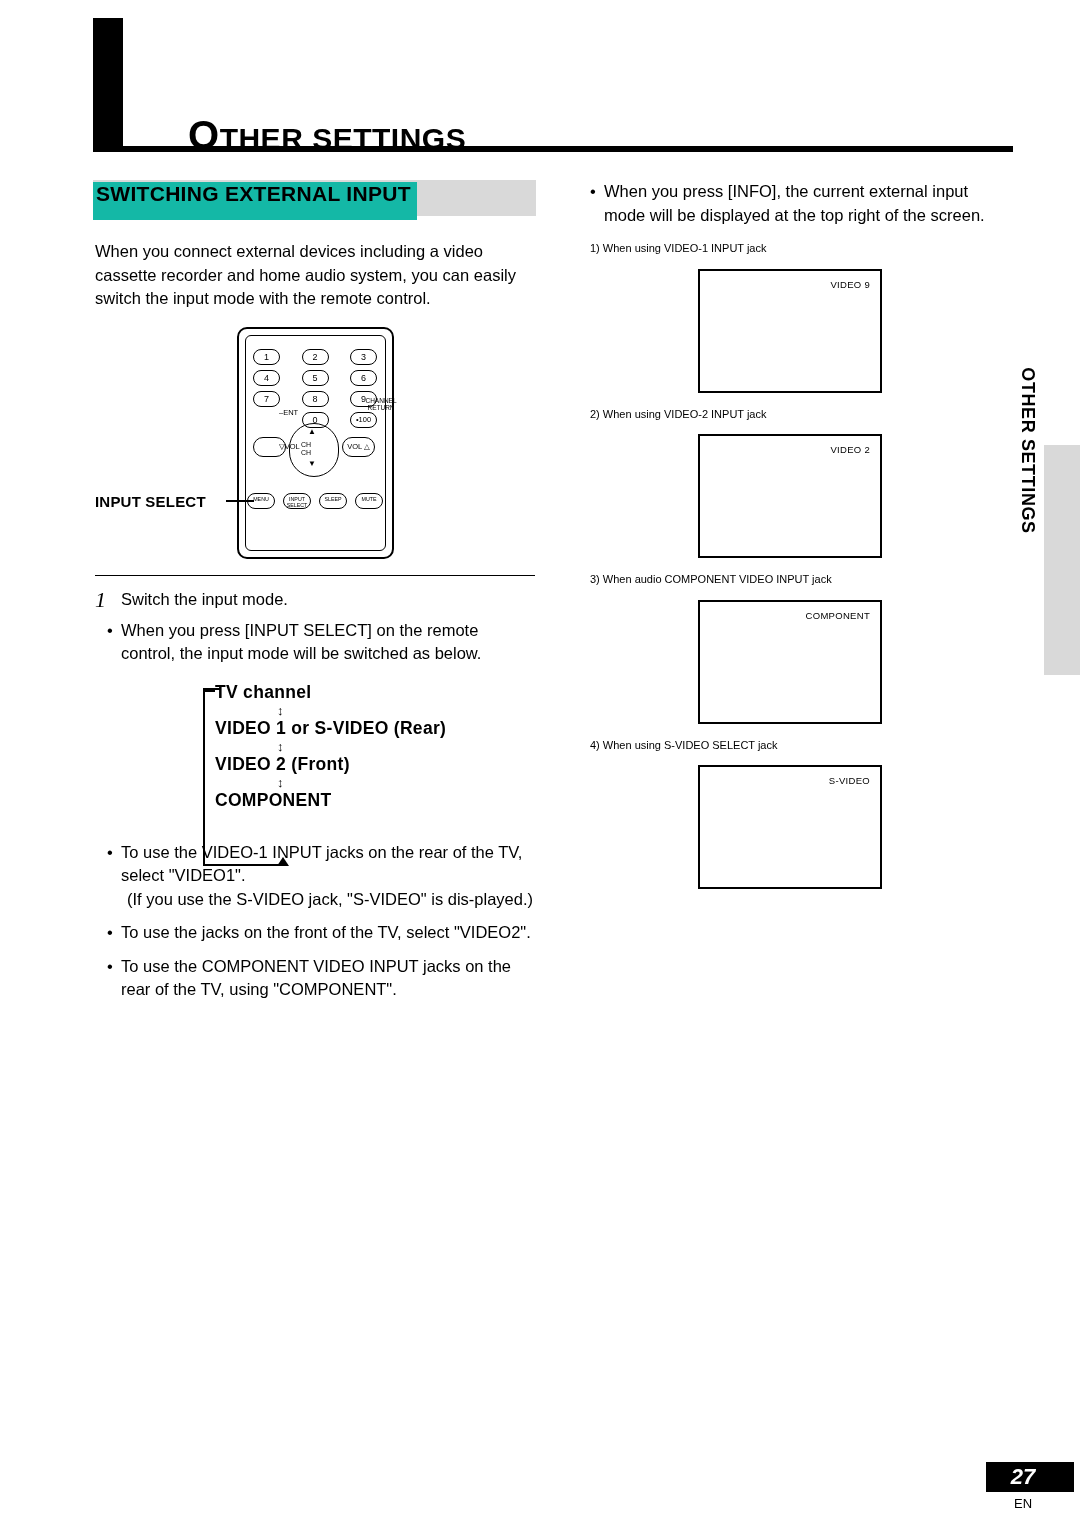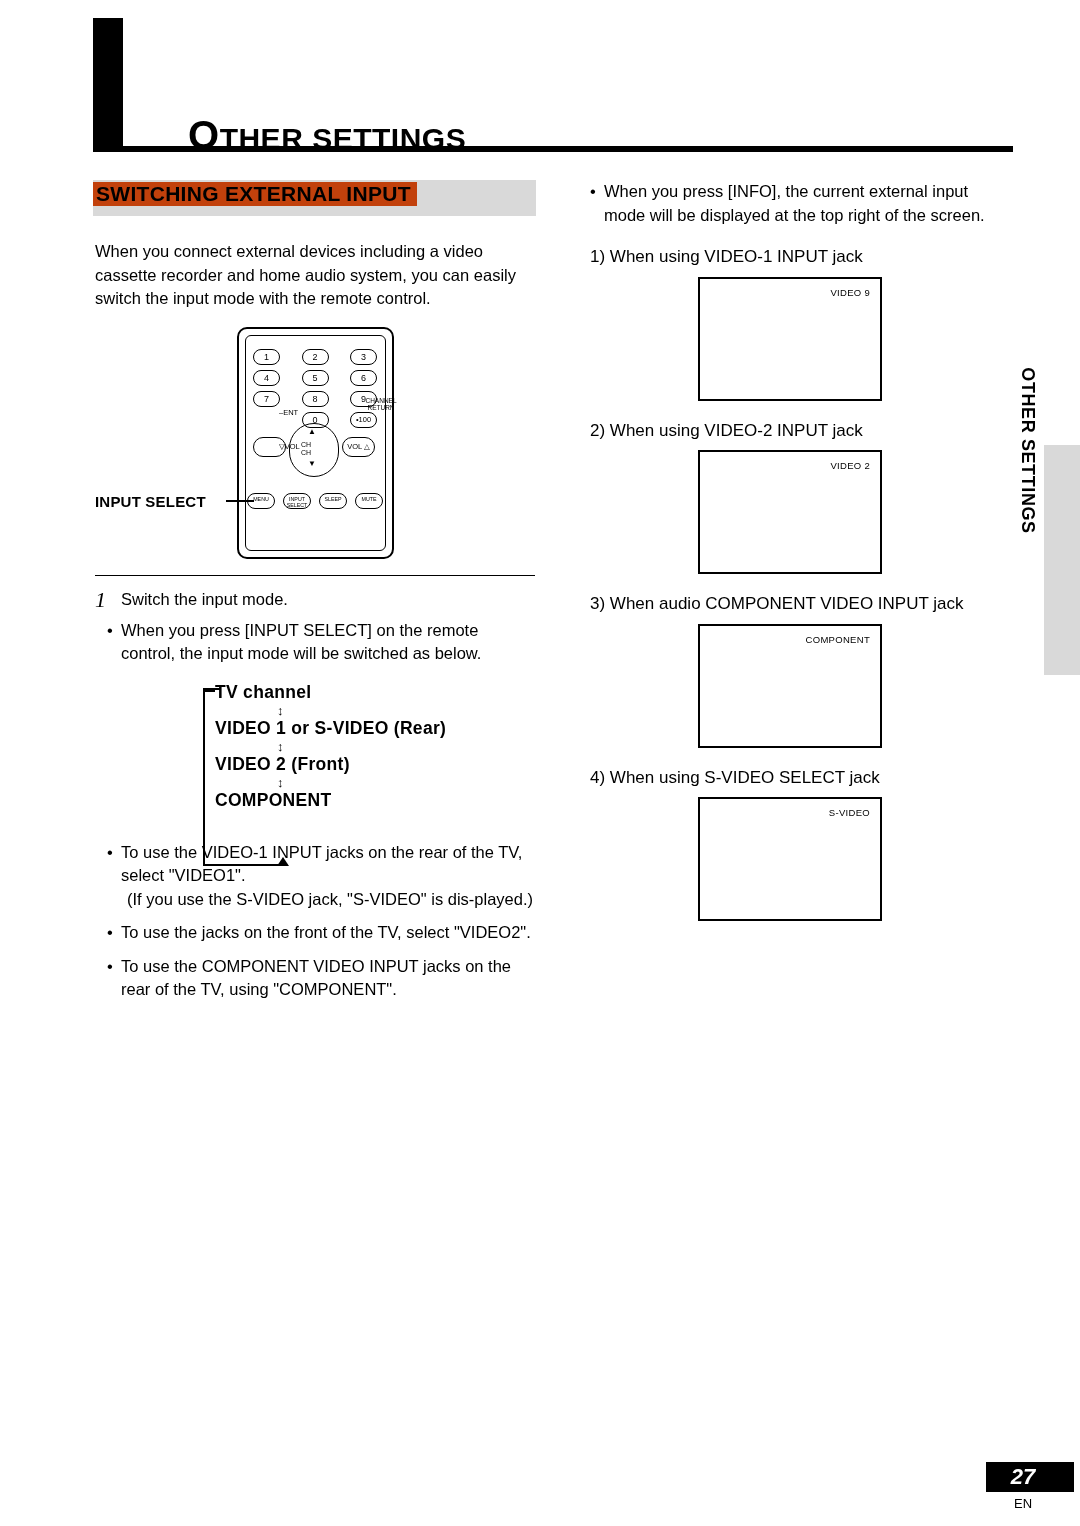--- a/index.html
+++ b/index.html
@@ -22,21 +22,21 @@
     white-space:nowrap;
   }
   #page-title .cap { font-size:40px; }
   #header-rule { position:absolute; left:93px; top:146px; width:920px; height:6px; background:#000; }
 
   
   #section-heading-wrap { position:absolute; left:93px; top:180px; width:443px; height:36px; }
   #section-heading-bg { position:absolute; left:0; top:0; width:443px; height:36px; background:#d9d9d9; }
   #section-heading {
     position:absolute; left:0; top:2px;
-    background:#c2410c; padding:0 6px 0 3px;
+    background:#14b8a6; padding:0 6px 14px 3px;
     font-size:21px; font-weight:bold; letter-spacing:.3px;
   }
 
   
   #left-col { position:absolute; left:95px; top:240px; width:440px; }
   .body-text { font-size:16.5px; line-height:23.5px; }
 
   
   #remote-wrap { position:relative; width:440px; height:248px; margin-top:12px; }
   #remote-body {
@@ -111,21 +111,21 @@
   #flow-loop-bot { position:absolute; left:-12px; top:182px; width:80px; height:2px; background:#000; }
   #flow-arrowhead {
     position:absolute; left:62px; top:175px;
     width:0; height:0; border-left:6px solid transparent; border-right:6px solid transparent; border-bottom:9px solid #000;
   }
 
   
   #right-col { position:absolute; left:590px; top:180px; width:420px; }
   .r-bullet { position:relative; padding-left:14px; font-size:16.5px; line-height:23.5px; }
   .r-bullet .dot { position:absolute; left:0; top:0; }
-  .r-item { font-size:17px; line-height:23.5px; margin-top:18px; }
+  .r-item { font-size:11px; line-height:23.5px; margin-top:10px; }
   .screen-box {
     position:relative; width:184px; height:124px; border:2px solid #000;
     margin:8px 0 0 108px; background:#fff;
   }
   .screen-label {
     position:absolute; right:10px; top:8px; font-size:9.5px; letter-spacing:.3px;
   }
 
   
   #side-tab {

